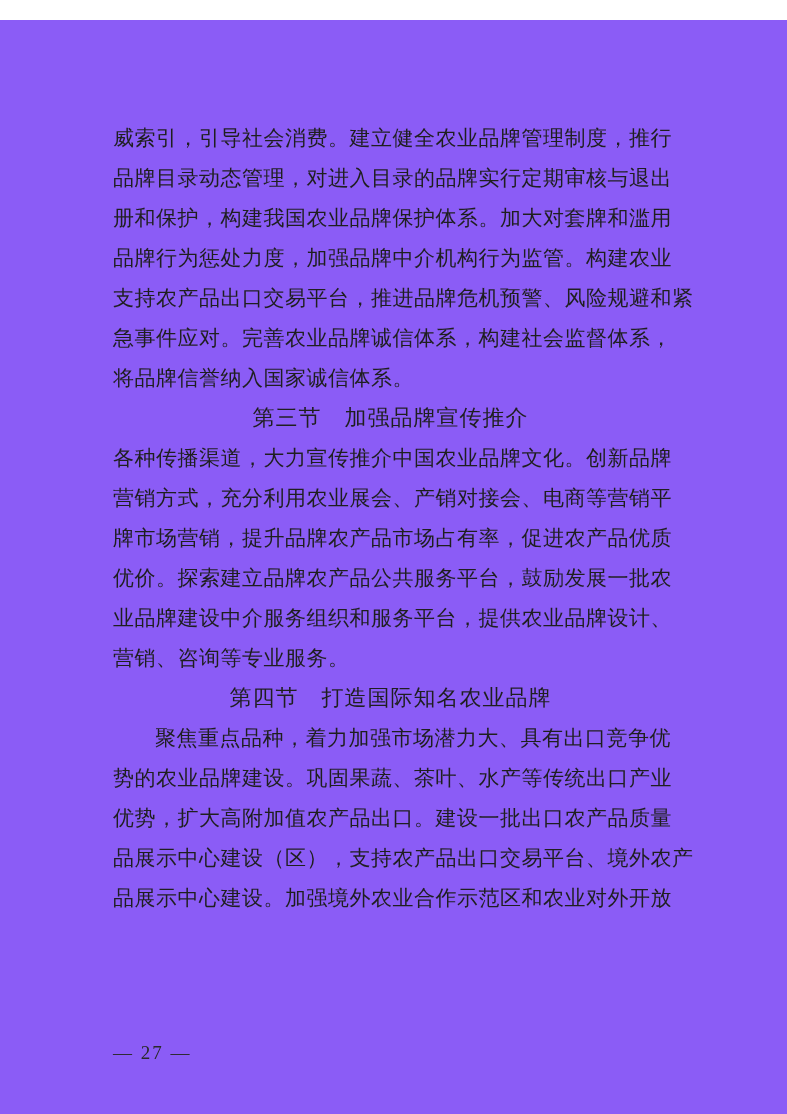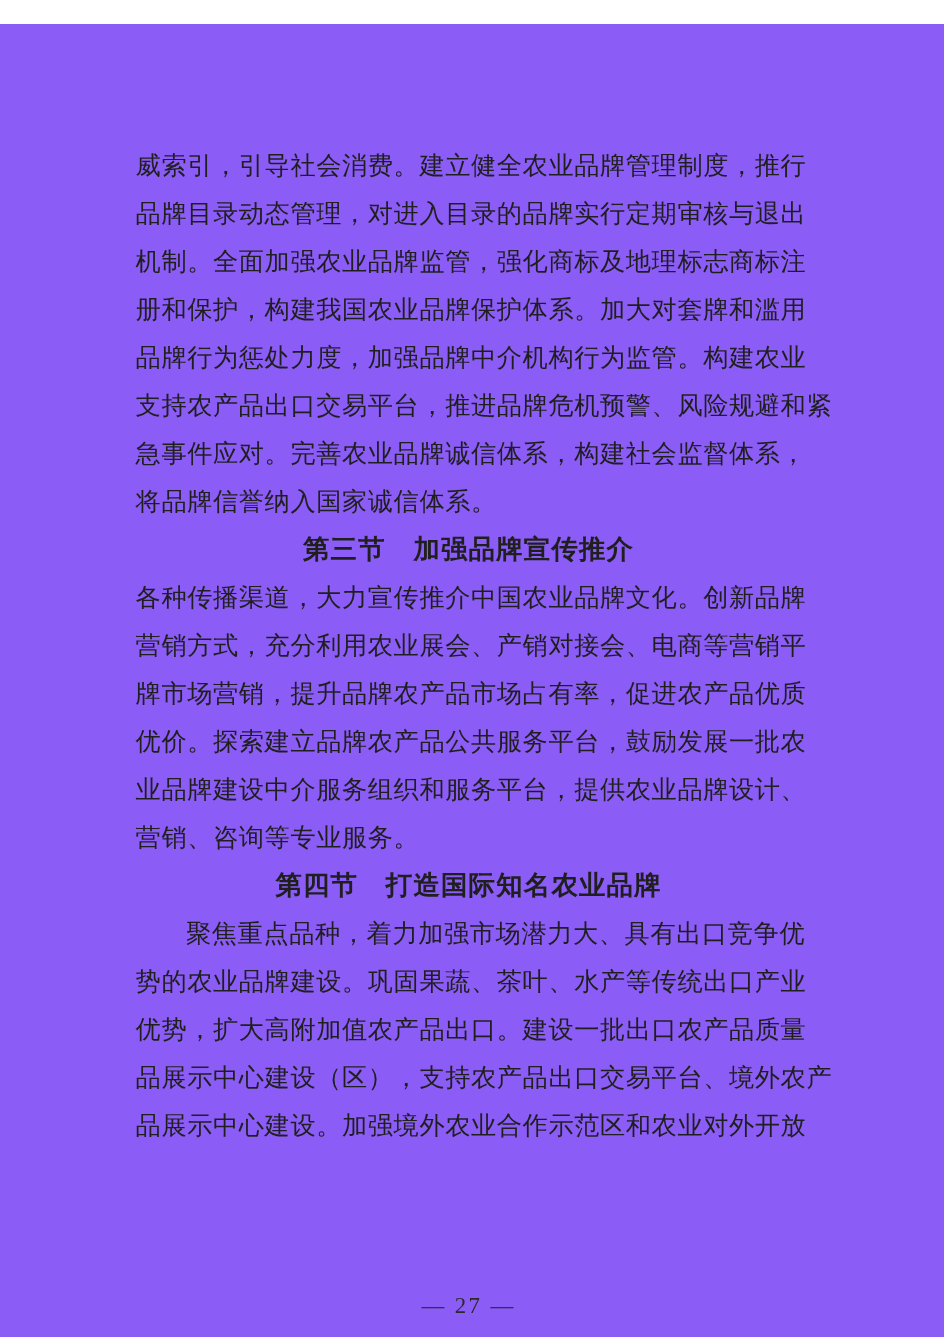--- a/index.html
+++ b/index.html
@@ -41,46 +41,45 @@
     text-align: center;
     text-align-last: left;
   }
   .line.indent {
     text-indent: 2em;
   }
   .heading {
     height: 40px;
     line-height: 40px;
     font-size: 22px;
-    font-weight: bold;
+    font-weight: normal;
     text-align: left;
     text-align-last: center;
     letter-spacing: 1px;
   }
   .footer {
     position: absolute;
     left: 113px;
-    top: 1058px;
+    top: 1022px;
     width: 555px;
-    text-align: center;
+    text-align: left;
     font-size: 19px;
     letter-spacing: 2px;
     color: #2a2a2a;
   }
 </style>
 </head>
 <body>
 
 <div class="page">
   <div class="content">
 
     <div class="para">
       <div class="line">威索引，引导社会消费。建立健全农业品牌管理制度，推行</div>
       <div class="line">品牌目录动态管理，对进入目录的品牌实行定期审核与退出</div>
-      <div class="line">机制。全面加强农业品牌监管，强化商标及地理标志商标注</div>
       <div class="line">册和保护，构建我国农业品牌保护体系。加大对套牌和滥用</div>
       <div class="line">品牌行为惩处力度，加强品牌中介机构行为监管。构建农业</div>
       <div class="line">支持农产品出口交易平台，推进品牌危机预警、风险规避和紧</div>
       <div class="line">急事件应对。完善农业品牌诚信体系，构建社会监督体系，</div>
       <div class="line last">将品牌信誉纳入国家诚信体系。</div>
     </div>
 
     <div class="heading">第三节　加强品牌宣传推介</div>
 
     <div class="para">

